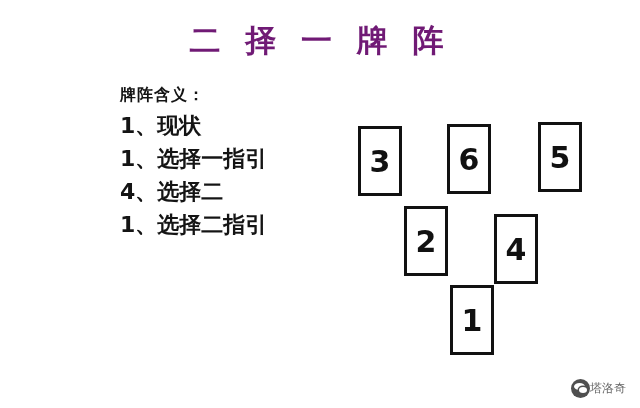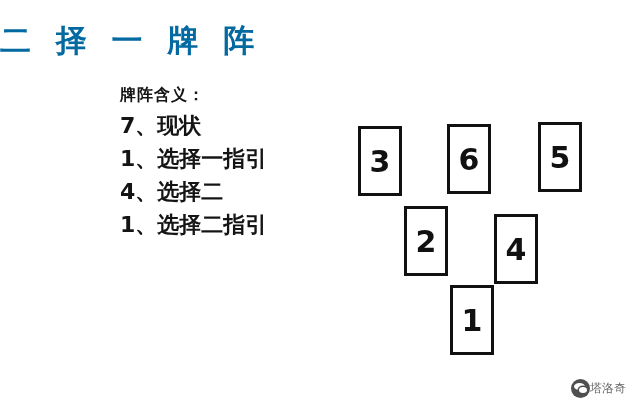--- a/index.html
+++ b/index.html
@@ -17,25 +17,25 @@
   #page {
     position: relative;
     width: 640px;
     height: 408px;
   }
   .title {
     position: absolute;
     left: 0;
     top: 20px;
     width: 640px;
-    text-align: left;
+    text-align: center;
     font-size: 31px;
     font-weight: bold;
     letter-spacing: 7px;
-    color: #0369a1;
+    color: #701a75;
     font-family: "DejaVu Sans", "Liberation Sans", sans-serif;
   }
   .legend {
     position: absolute;
     left: 120px;
     top: 85px;
     width: 230px;
   }
   .legend-heading {
     font-size: 16px;
@@ -119,21 +119,21 @@
 </style>
 </head>
 <body>
 
 <div id="page">
 
   <div class="title">二 择 一 牌 阵</div>
 
   <div class="legend">
     <div class="legend-heading">牌阵含义：</div>
-    <div class="legend-item">7、现状</div>
+    <div class="legend-item">1、现状</div>
     <div class="legend-item">1、选择一指引</div>
     <div class="legend-item">4、选择二</div>
     <div class="legend-item">1、选择二指引</div>
   </div>
 
   <div class="cards">
     <div class="card" style="left: 358px; top: 126px; width: 44px; height: 70px;">3</div>
     <div class="card" style="left: 447px; top: 124px; width: 44px; height: 70px;">6</div>
     <div class="card" style="left: 538px; top: 122px; width: 44px; height: 70px;">5</div>
     <div class="card" style="left: 404px; top: 206px; width: 44px; height: 70px;">2</div>

